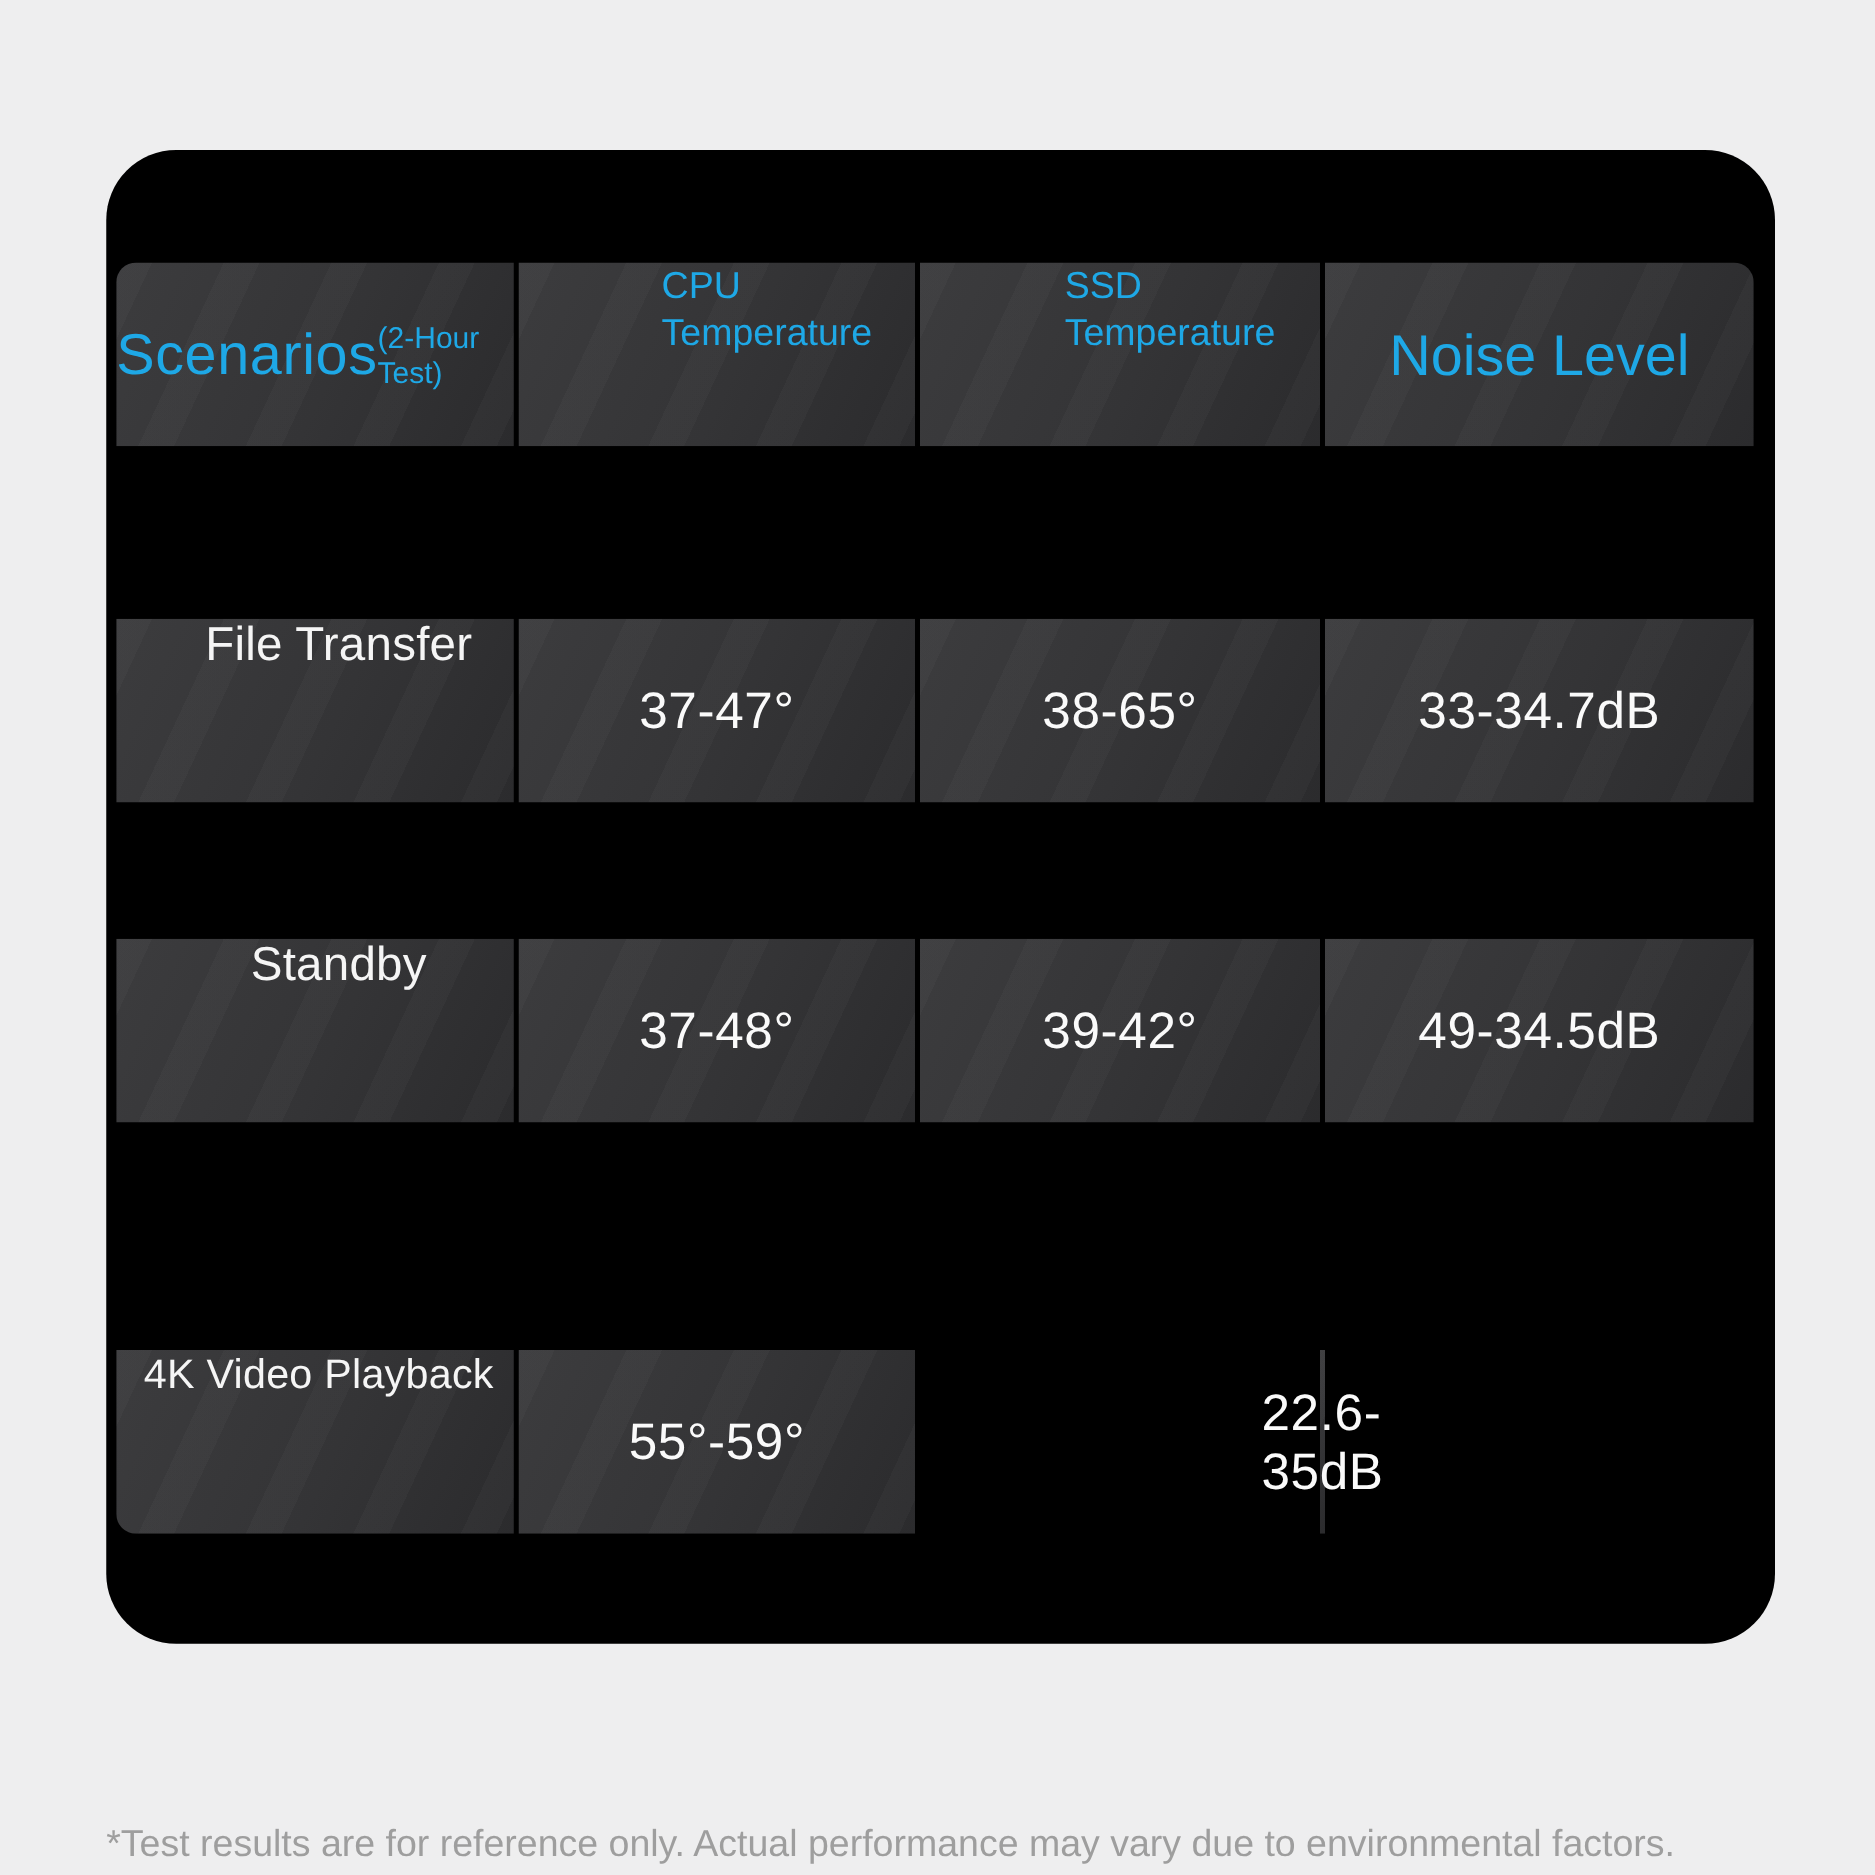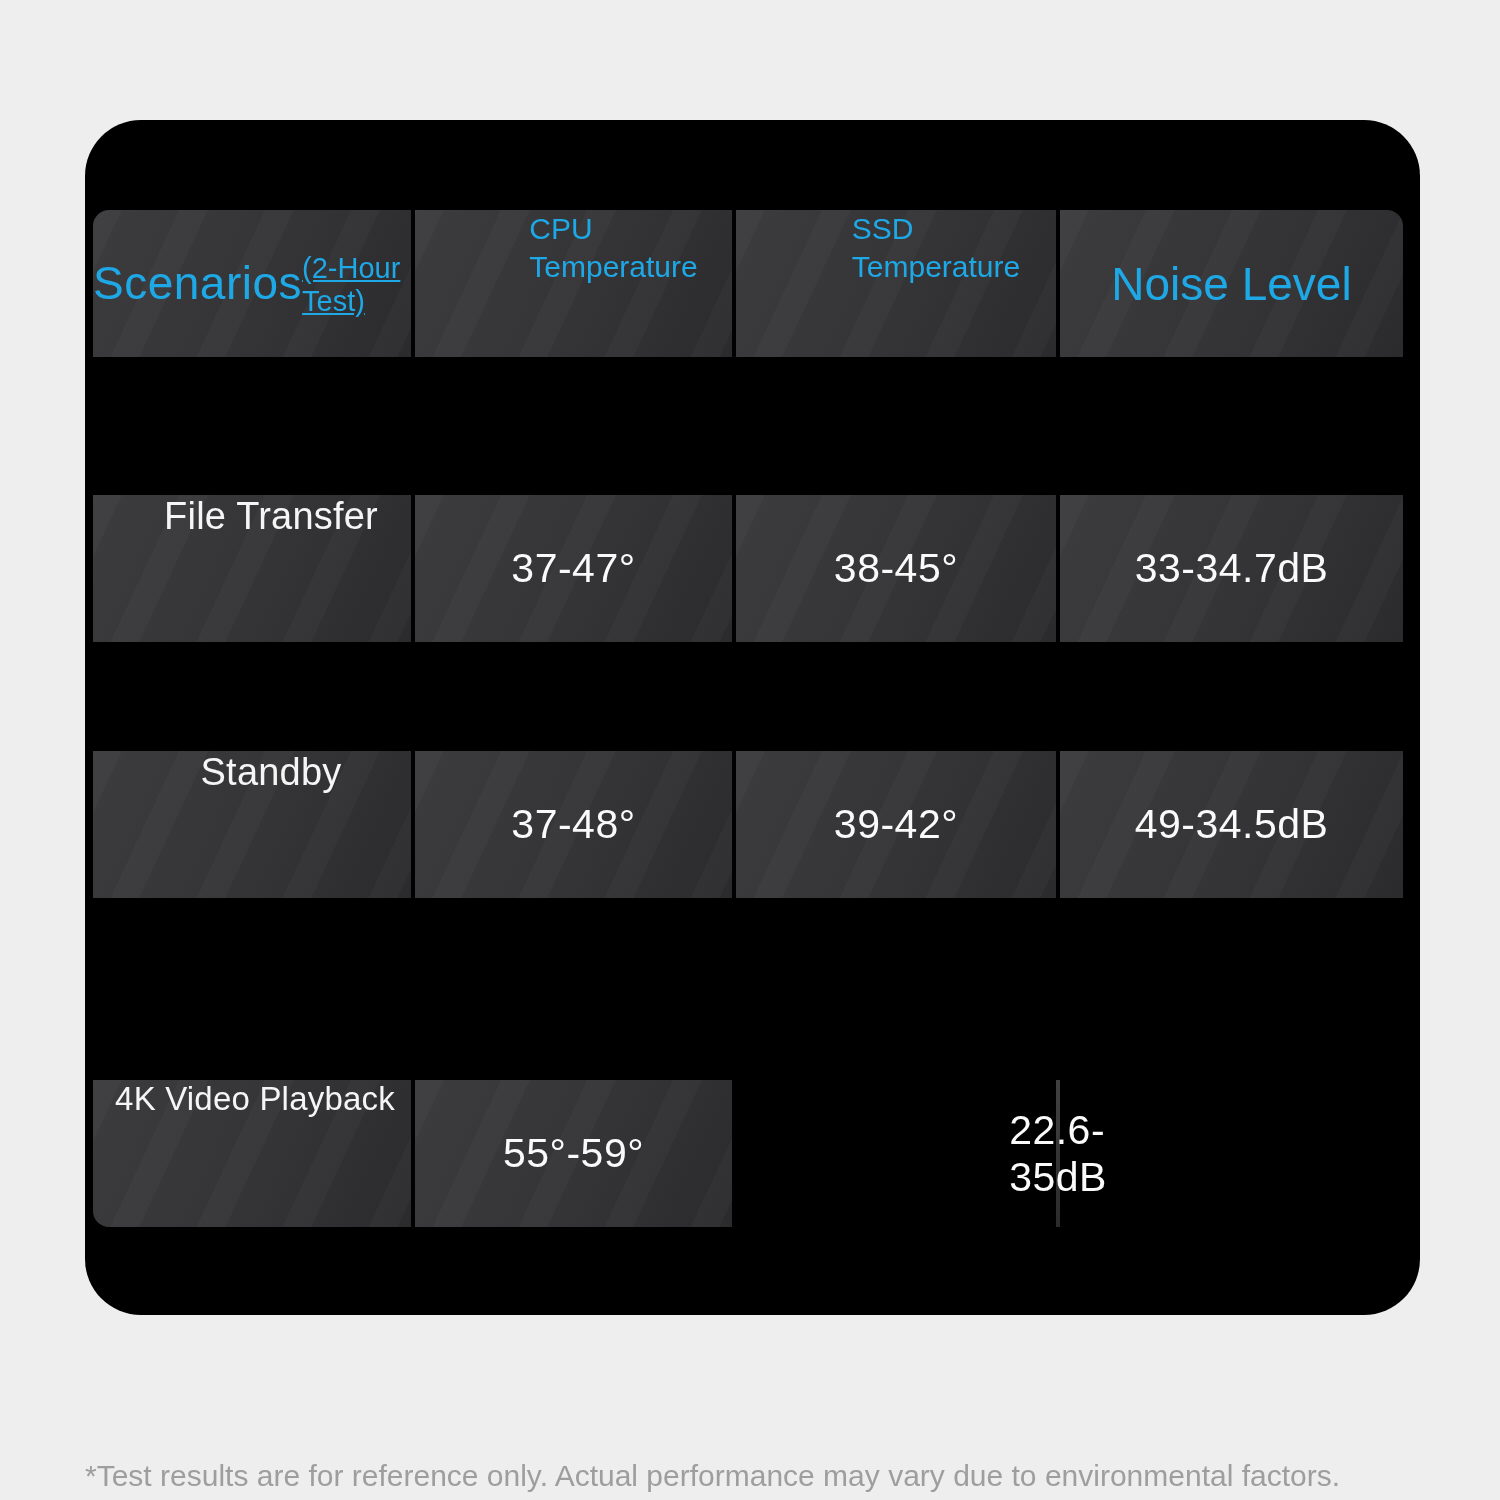--- a/index.html
+++ b/index.html
@@ -48,23 +48,22 @@
   .cell.left { align-items: flex-start; }
 
   .hdr-title {
     color: #1ea8e6;
     font-size: 46px;
     line-height: 1.05;
     letter-spacing: 0.5px;
   }
   .hdr-sub {
     color: #1ea8e6;
-    font-size: 29px;
+    font-size: 24px;
     margin-top: 2px;
-    text-decoration: underline;
   }
   .hdr-two {
     color: #1ea8e6;
     font-size: 30px;
     line-height: 1.25;
     padding-left: 80px;
     text-align: left;
   }
   .hdr-big {
     color: #1ea8e6;
@@ -131,21 +130,21 @@
     <div class="trow r1">
       <div class="cell left">
         <div class="scenario">File Transfer</div>
       </div>
       <div class="divider"></div>
       <div class="cell">
         <div class="value">37-47°</div>
       </div>
       <div class="divider"></div>
       <div class="cell">
-        <div class="value">38-45°</div>
+        <div class="value">38-65°</div>
       </div>
       <div class="divider"></div>
       <div class="cell">
         <div class="value">33-34.7dB</div>
       </div>
     </div>
 
     <div class="trow r2">
       <div class="cell left">
         <div class="scenario">Standby</div>

